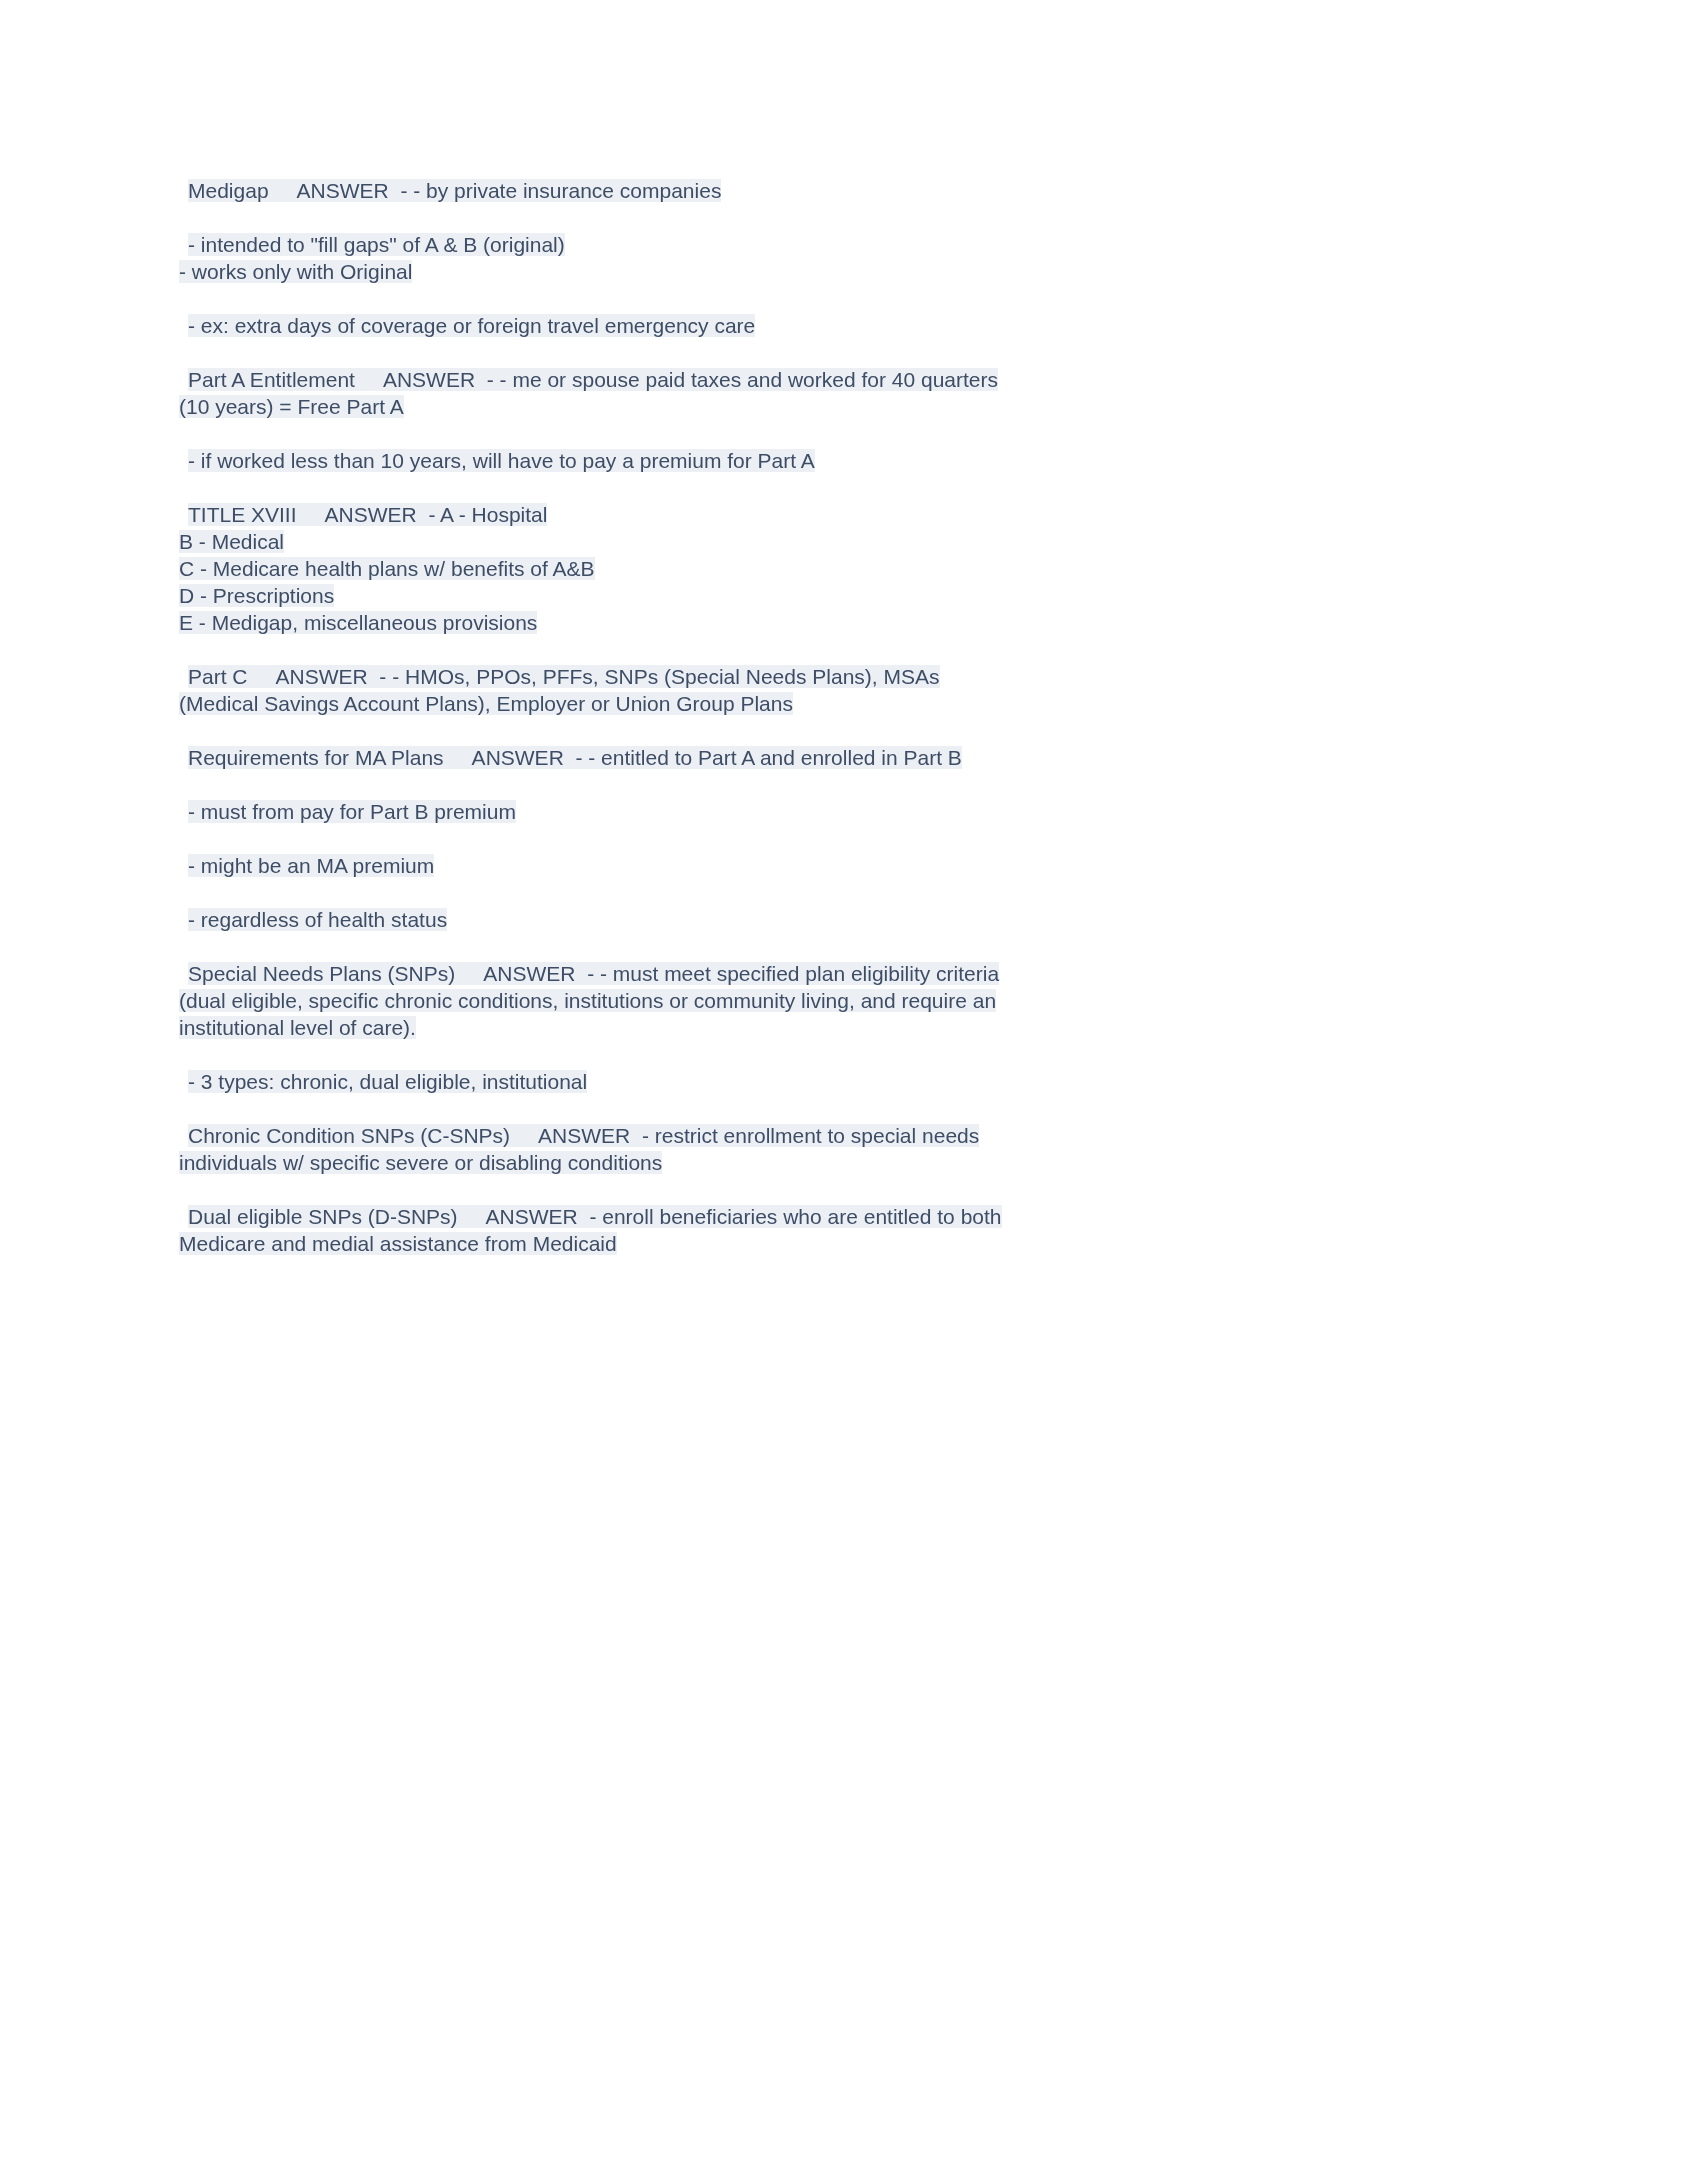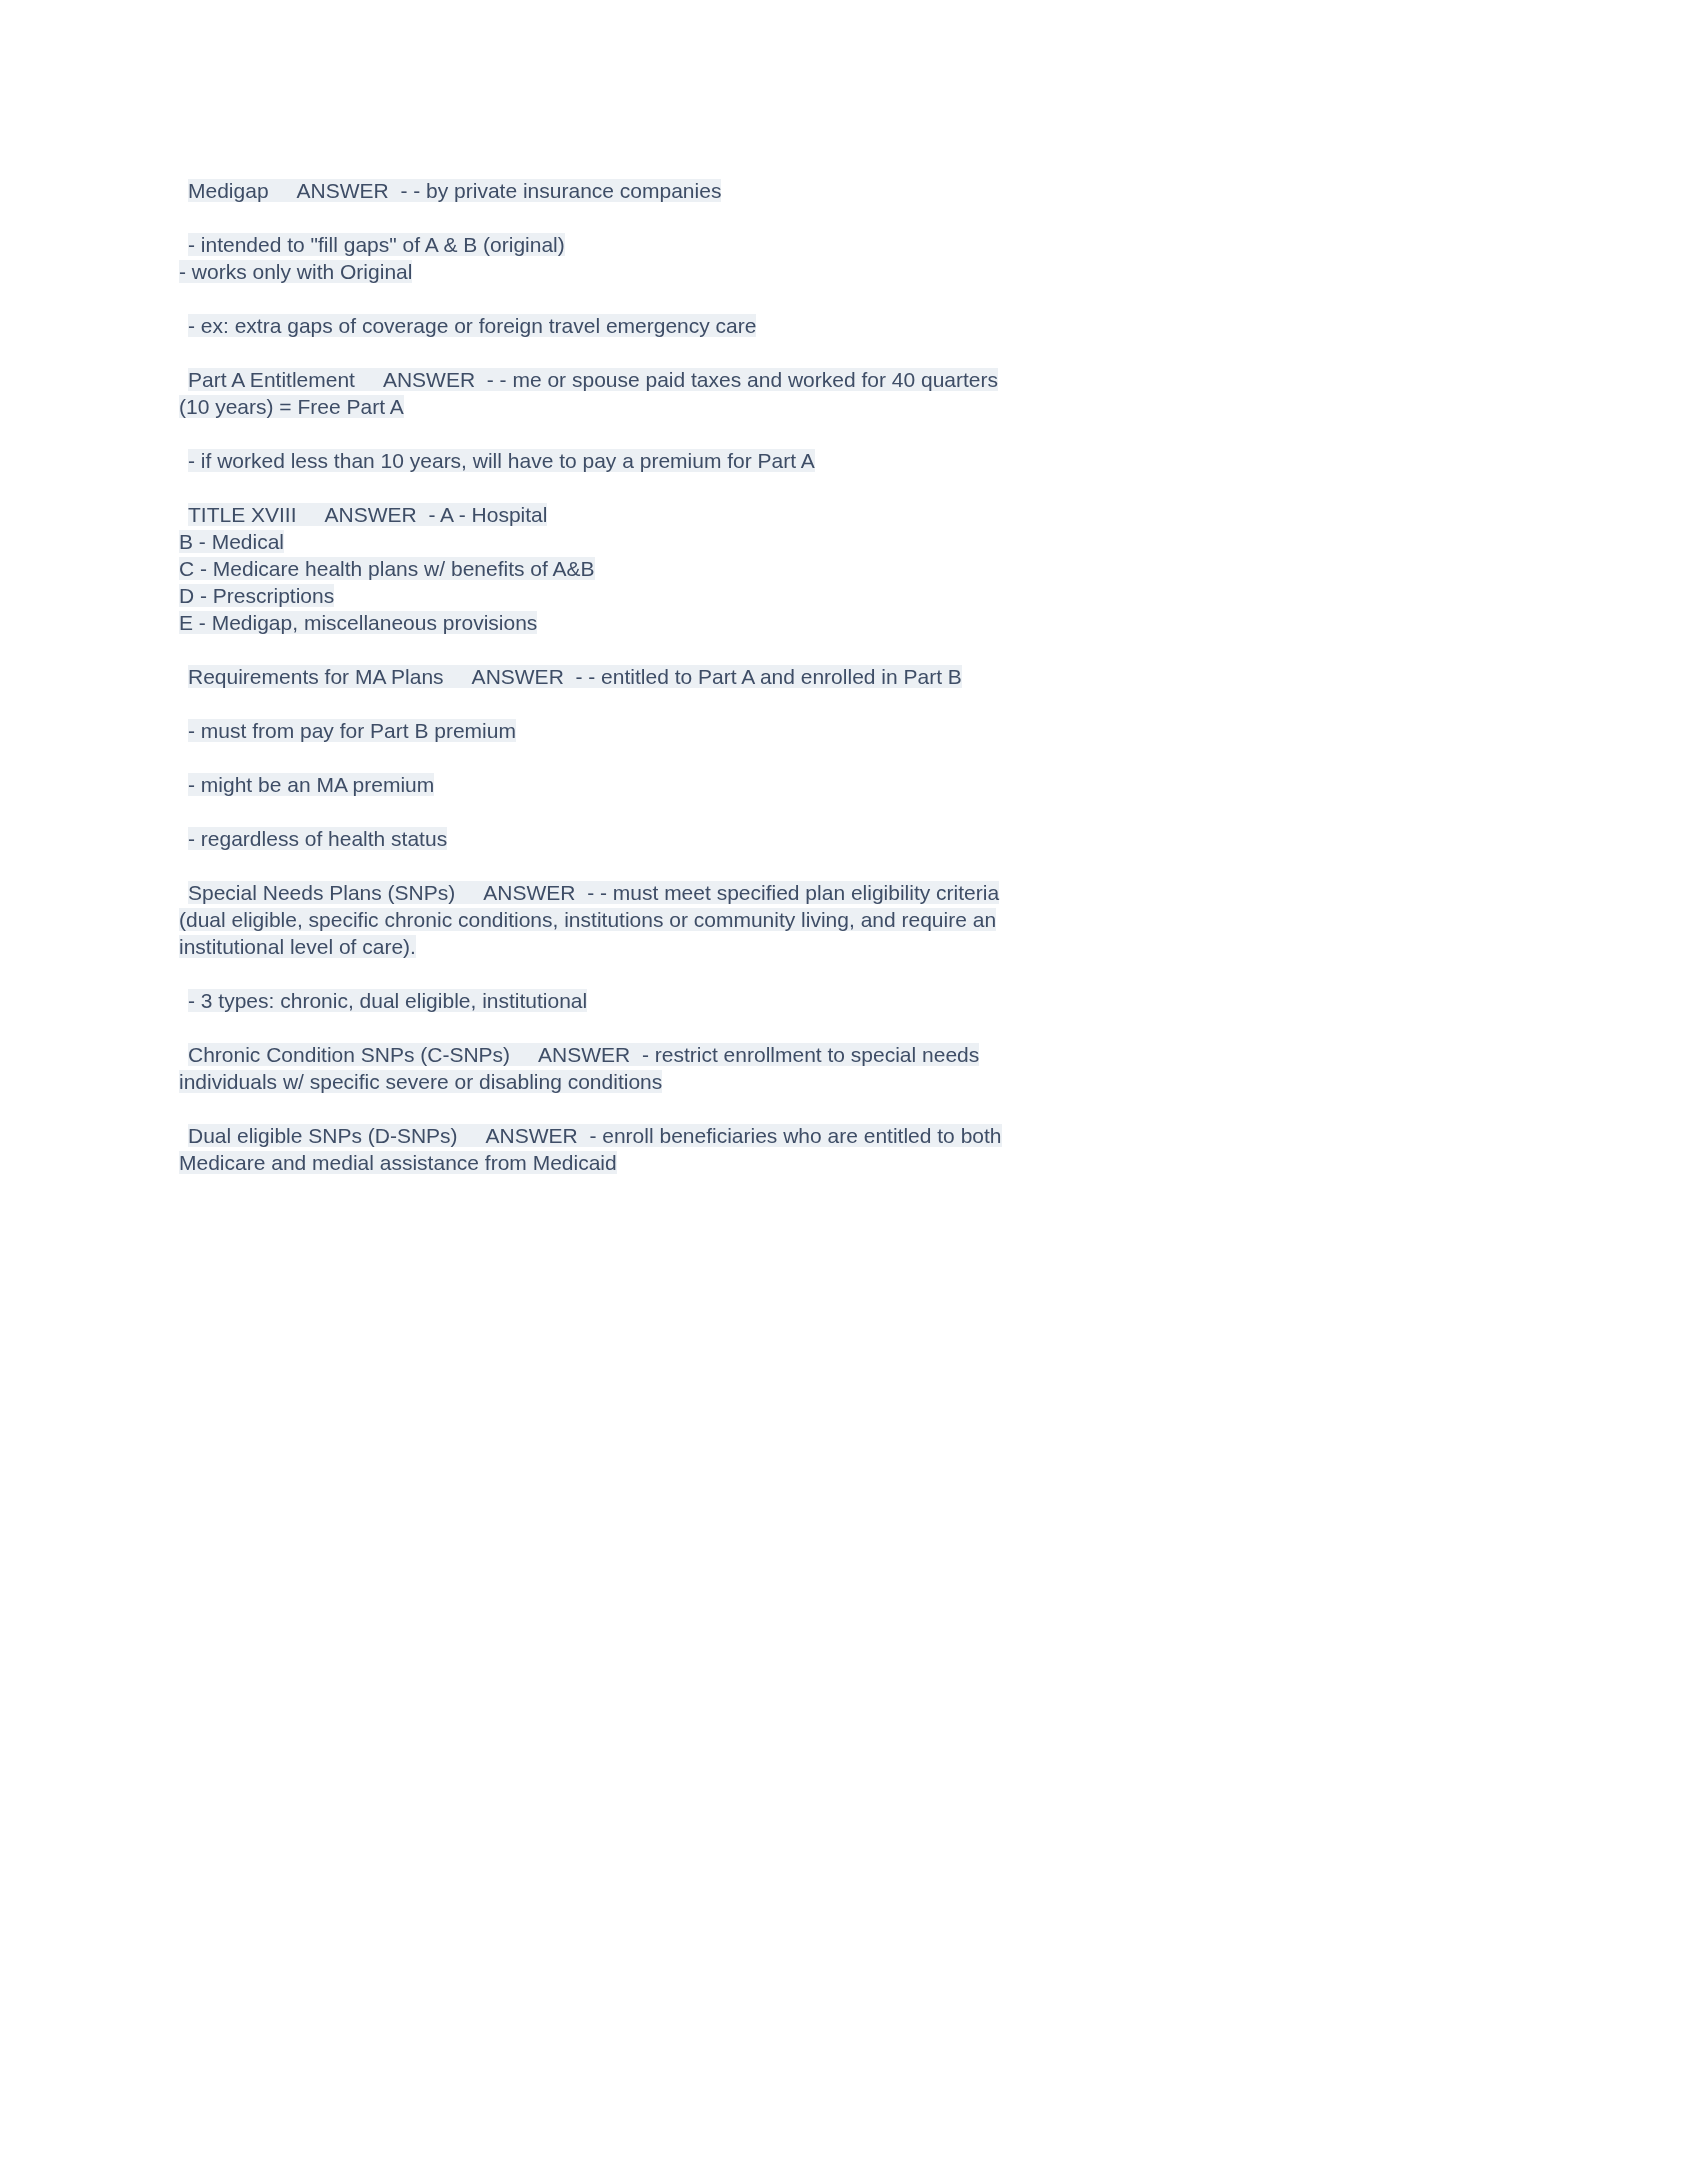--- a/index.html
+++ b/index.html
@@ -30,29 +30,31 @@
   }
 </style>
 </head>
 <body>
 
 <div class="page">
   <div class="content">
     <p><span>Medigap     ANSWER  - - by private insurance companies</span></p>
     <p><span>- intended to "fill gaps" of A &amp; B (original)
 - works only with Original</span></p>
-    <p><span>- ex: extra gaps of coverage or foreign travel emergency care</span></p>
+    <p><span>- ex: extra days of coverage or foreign travel emergency care</span></p>
     <p><span>Part A Entitlement     ANSWER  - - me or spouse paid taxes and worked for 40 quarters
 (10 years) = Free Part A</span></p>
     <p><span>- if worked less than 10 years, will have to pay a premium for Part A</span></p>
     <p><span>TITLE XVIII     ANSWER  - A - Hospital
 B - Medical
 C - Medicare health plans w/ benefits of A&amp;B
 D - Prescriptions
 E - Medigap, miscellaneous provisions</span></p>
+    <p><span>Part C     ANSWER  - - HMOs, PPOs, PFFs, SNPs (Special Needs Plans), MSAs
+(Medical Savings Account Plans), Employer or Union Group Plans</span></p>
     <p><span>Requirements for MA Plans     ANSWER  - - entitled to Part A and enrolled in Part B</span></p>
     <p><span>- must from pay for Part B premium</span></p>
     <p><span>- might be an MA premium</span></p>
     <p><span>- regardless of health status</span></p>
     <p><span>Special Needs Plans (SNPs)     ANSWER  - - must meet specified plan eligibility criteria
 (dual eligible, specific chronic conditions, institutions or community living, and require an
 institutional level of care).</span></p>
     <p><span>- 3 types: chronic, dual eligible, institutional</span></p>
     <p><span>Chronic Condition SNPs (C-SNPs)     ANSWER  - restrict enrollment to special needs
 individuals w/ specific severe or disabling conditions</span></p>

